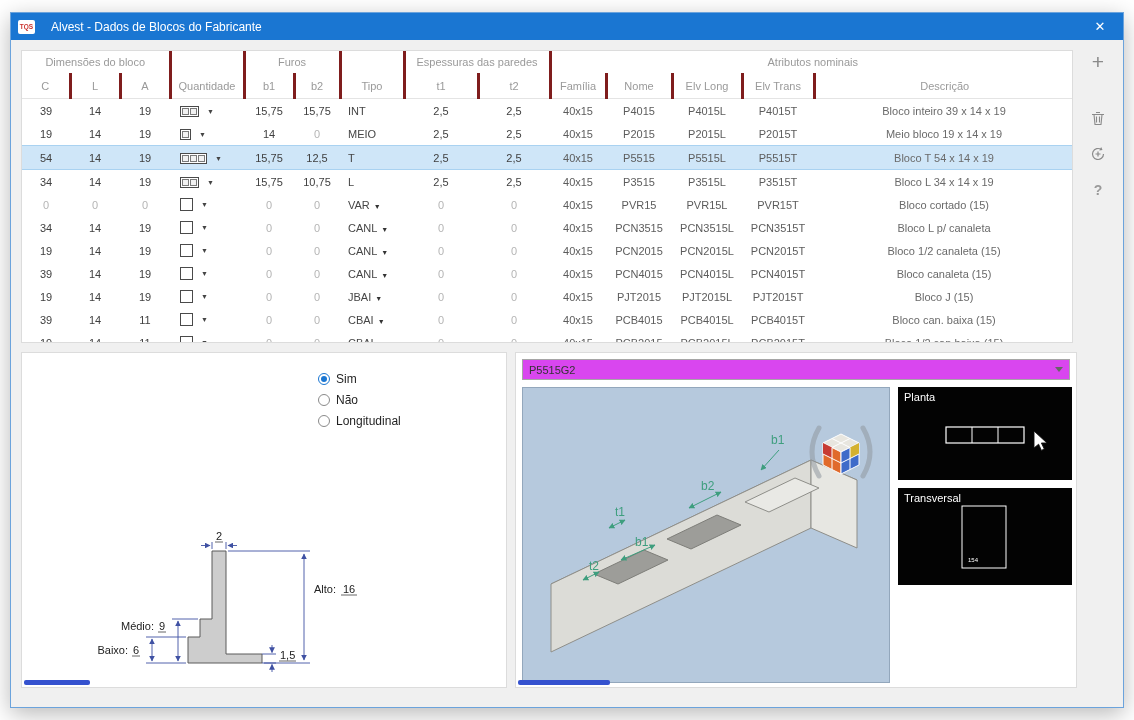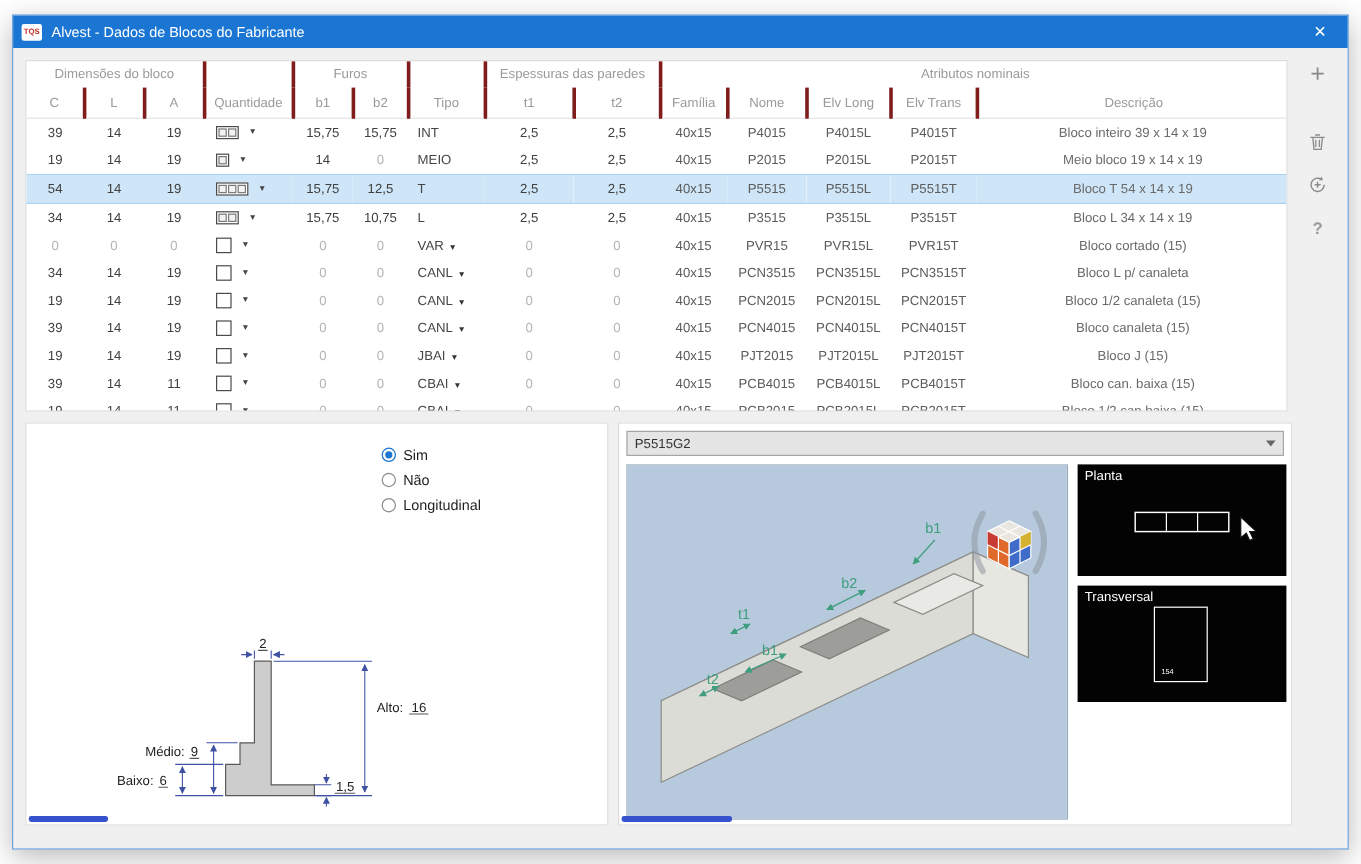--- a/index.html
+++ b/index.html
@@ -1,20 +1,20 @@
 <!DOCTYPE html>
 <html><head>
 <meta charset="utf-8">
 <style>
   html,body{margin:0;padding:0}
   body{width:1134px;height:720px;background:#ffffff;font-family:"Liberation Sans","DejaVu Sans",sans-serif;position:relative;overflow:hidden}
   .window{position:absolute;left:10px;top:12px;width:1114px;height:696px;border:1px solid #6ba3dc;box-shadow:0 6px 22px rgba(0,0,0,.28);background:#f0f0f0;box-sizing:border-box}
   .titlebar{height:27px;background:#1a76d2;display:flex;align-items:center;color:#fff}
   .app-icon{width:17px;height:14px;background:#fff;margin-left:7px;border-radius:2px;display:flex;align-items:center;justify-content:center;font-size:6.5px;font-weight:bold;color:#c9302c}
-  .title-text{margin-left:8px;font-size:12px}
+  .title-text{margin-left:16px;font-size:12px}
   .close-btn{margin-left:auto;width:46px;height:27px;display:flex;align-items:center;justify-content:center;font-size:13px}
   .content{position:relative;width:1112px;height:667px}
   .panel{position:absolute;background:#fff;border:1px solid #dcdcdc;box-sizing:border-box}
   .table-panel{left:10px;top:10px;width:1052px;height:293px;overflow:hidden}
   table{border-collapse:collapse;table-layout:fixed;width:100%;font-size:11px}
   th{font-weight:normal;color:#9a9a9a;border-right:3px solid #7f1d1d;height:20px;white-space:nowrap;overflow:hidden}
   th:last-child{border-right:none}
   tr.cols th{height:23px;border-bottom:1px solid #e4e4e4}
   td{height:21px;text-align:center;color:#404040;white-space:nowrap;overflow:hidden}
   td.attr{color:#5c5c5c}
@@ -36,21 +36,21 @@
   .left-panel{left:10px;top:312px;width:486px;height:336px}
   .right-panel{left:504px;top:312px;width:562px;height:336px}
   .hatch-label{position:absolute;left:18px;top:44px;font-size:12px;color:#1f1f1f}
   .radio-group{position:absolute;left:296px;top:15px}
   .radio-row{display:flex;align-items:center;height:21px;gap:6px;font-size:12px;color:#1f1f1f}
   .radio{width:12px;height:12px;border:1px solid #8a8a8a;border-radius:50%;background:#fff;position:relative;flex:0 0 auto;box-sizing:border-box}
   .radio-row.checked .radio{border-color:#1a76d2}
   .radio-row.checked .radio::after{content:"";position:absolute;left:2px;top:2px;width:6px;height:6px;border-radius:50%;background:#1a76d2}
   .extras-label{position:absolute;left:18px;top:150px;font-size:12px;color:#1f1f1f}
   .diagram{position:absolute;left:60px;top:178px}
-  .block-combo{position:absolute;left:6px;top:6px;right:6px;height:21px;border:1px solid #a6a6a6;background:#e5e5e5;display:flex;align-items:center;font-size:11px;color:#333;padding:0 6px;box-sizing:border-box}
+  .block-combo{position:absolute;left:6px;top:6px;right:6px;height:21px;border:1px solid #a6a6a6;background:#d946ef;display:flex;align-items:center;font-size:11px;color:#333;padding:0 6px;box-sizing:border-box}
   .combo-chevron{margin-left:auto;width:0;height:0;border-left:4px solid transparent;border-right:4px solid transparent;border-top:5px solid #666}
   .iso-view{position:absolute;left:6px;top:34px;width:368px;height:296px;border:1px solid #93a7bc;box-sizing:border-box;overflow:hidden}
   .previews{position:absolute;left:382px;top:34px;width:188px;height:296px}
   .preview{position:relative;width:174px;background:#030303;color:#fff;margin-bottom:8px;overflow:hidden}
   .preview-title{position:absolute;left:6px;top:4px;font-size:11px}
   .pv-planta{height:93px}.pv-long{height:90px}.pv-trans{height:97px}
   .thumb{position:absolute;bottom:2px;left:2px;height:5px;background:#3552cf;border-radius:2px}
   .thumb-left{width:66px}.thumb-right{width:92px}
   svg text{font-family:"Liberation Sans","DejaVu Sans",sans-serif}
 </style>

